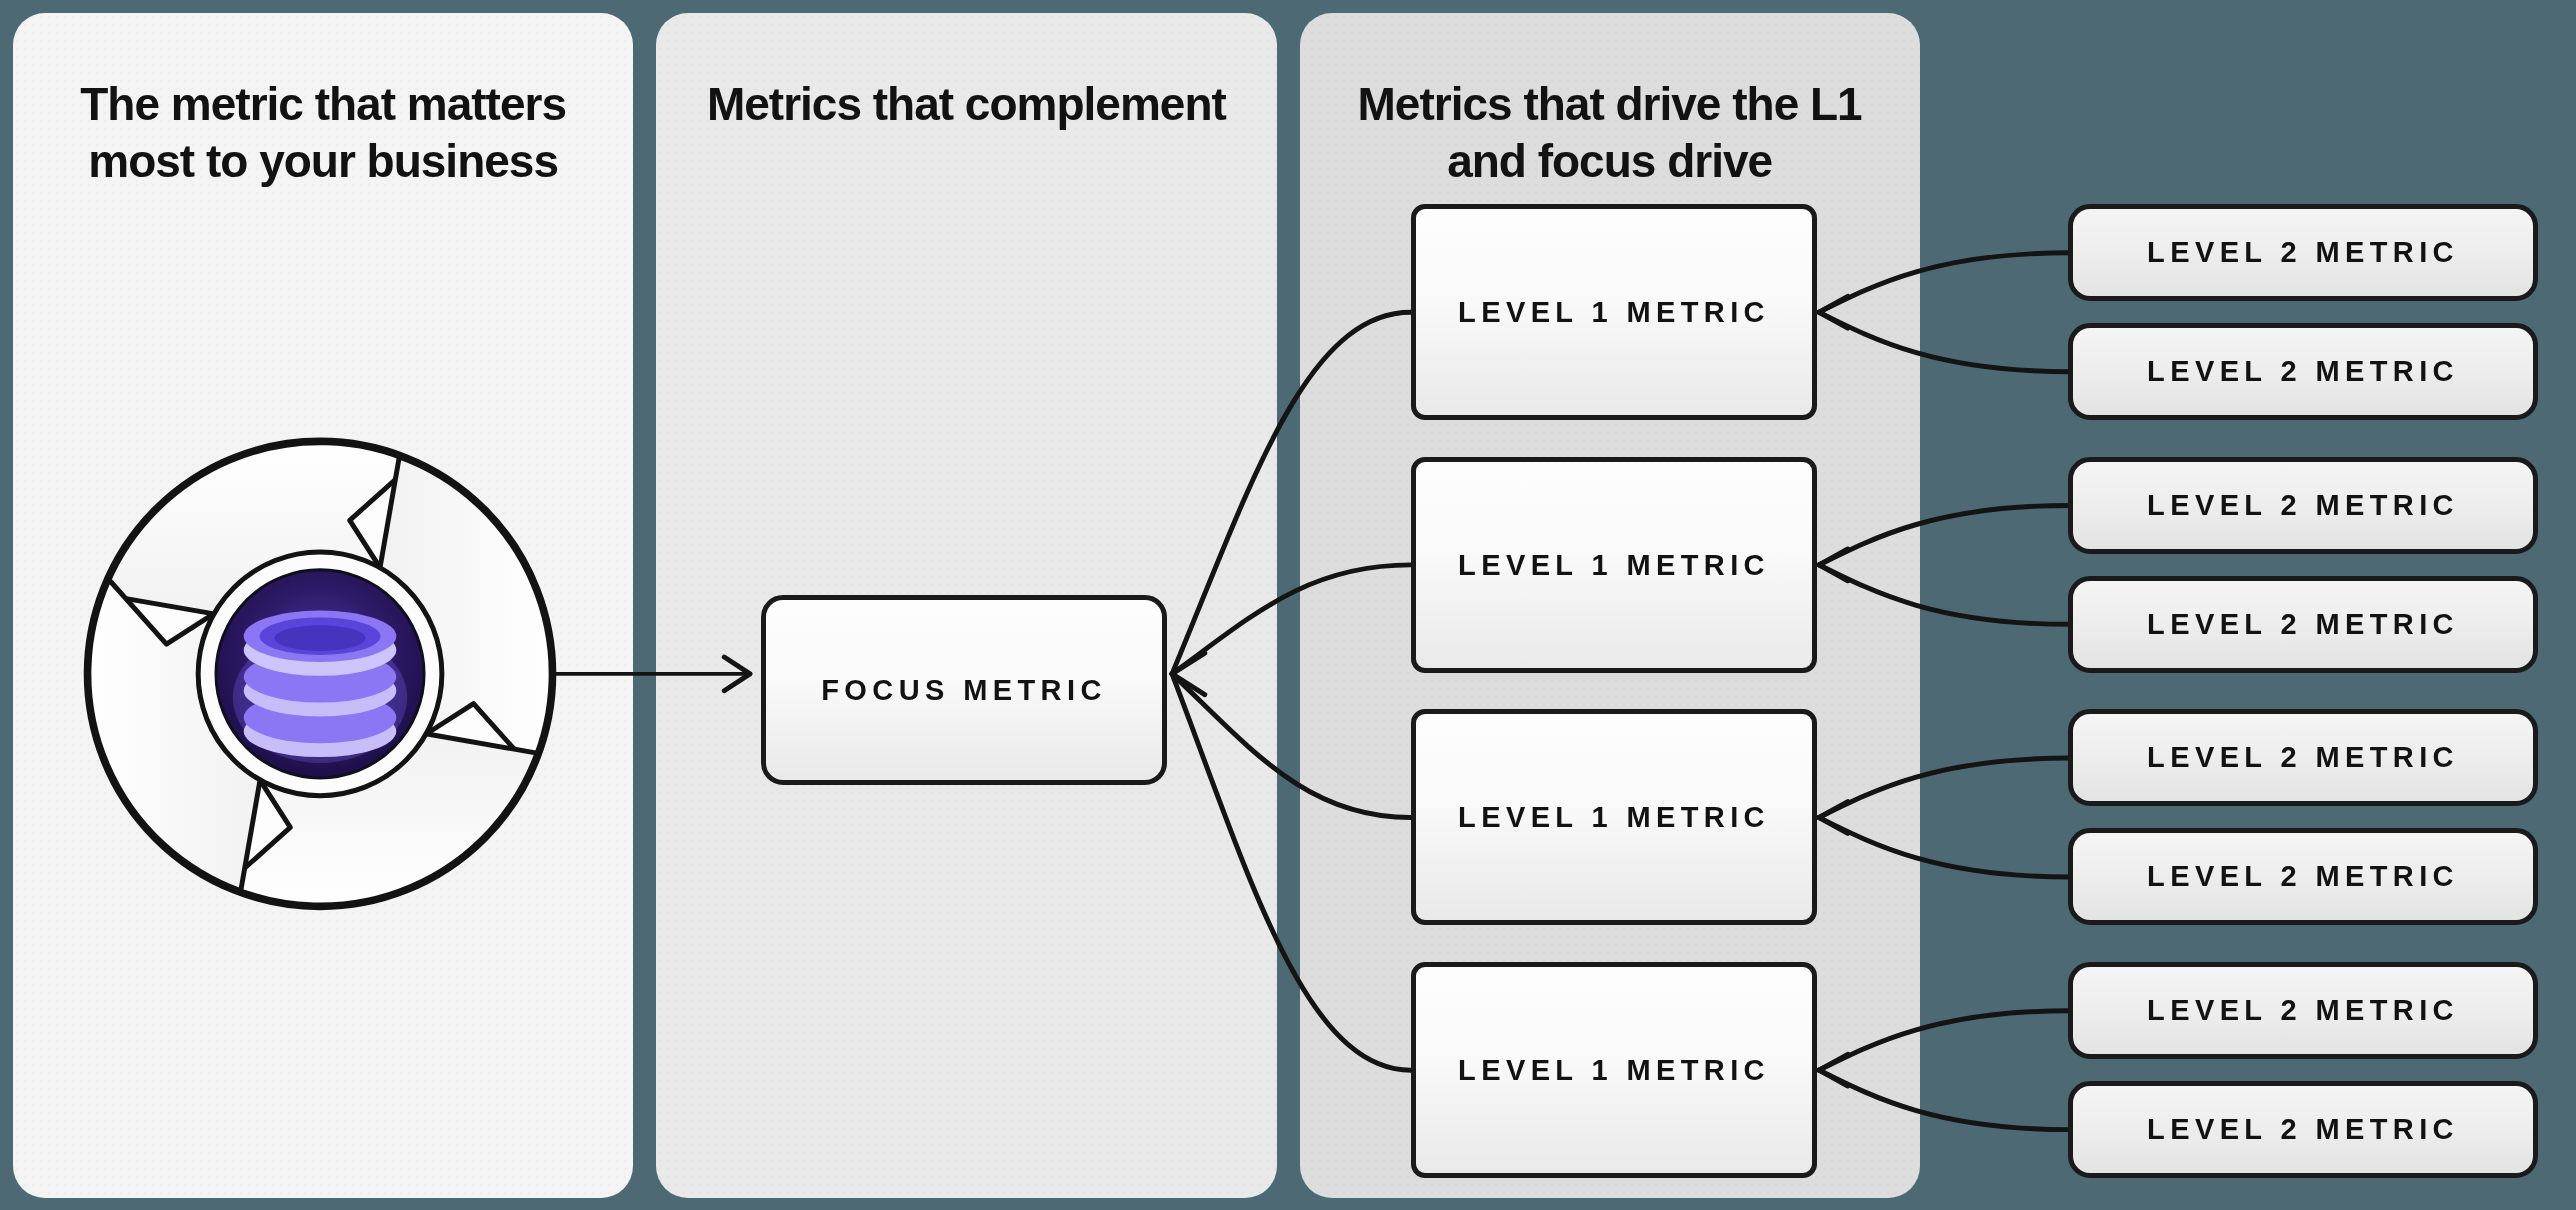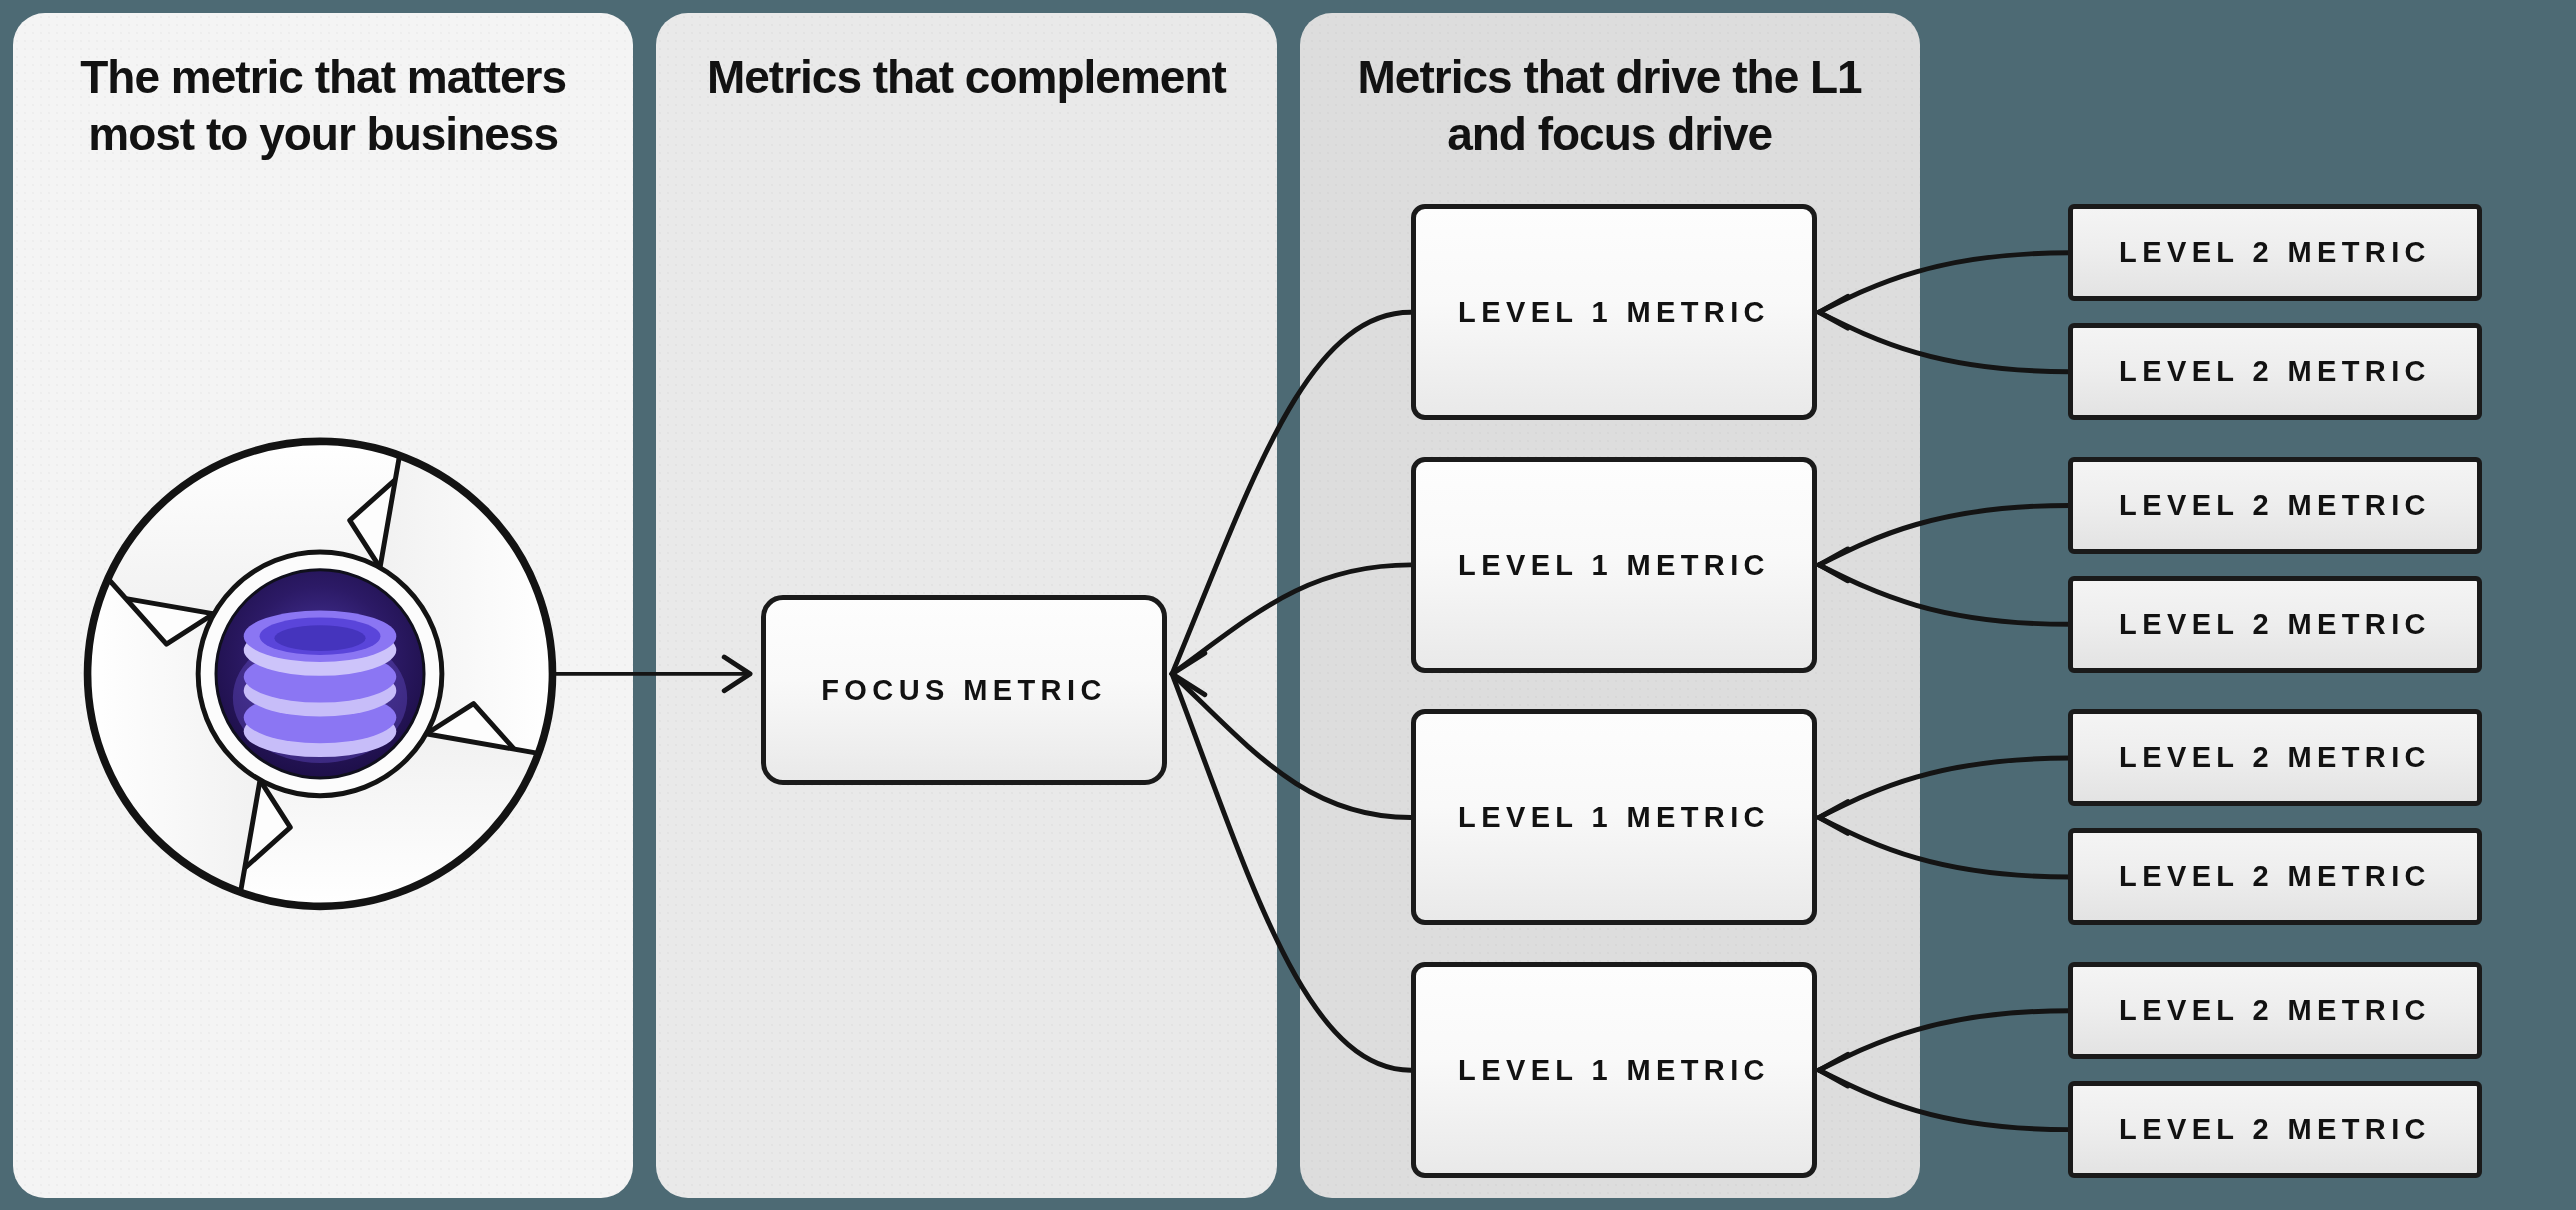--- a/index.html
+++ b/index.html
@@ -21,21 +21,21 @@
     border-radius:32px;
     position:relative;
     background-image:radial-gradient(circle,rgba(110,110,110,0.05) 1.1px,transparent 1.4px);
     background-size:8px 8px;
   }
   .panel.p1{background-color:#f8f8f8;}
   .panel.p2{background-color:#f4f4f4;}
   .panel.p3{background-color:#e9e9e9;}
   .panel.p4{background-color:#dddddd;}
   .panel-title{
-    padding-top:36px;
+    padding-top:63px;
     text-align:center;
     font-weight:700;
     font-size:46px;
     line-height:57px;
     letter-spacing:-1px;
     color:#121212;
   }
   .panel-title.single{padding-top:104px;}
   .overlay{
     position:absolute;left:0;top:0;width:2576px;height:1211px;
@@ -54,21 +54,21 @@
   }
   .box.big{
     width:406px;height:216px;border-radius:14px;left:1411px;
     background:linear-gradient(180deg,#fdfdfd 0%,#f9f9f9 45%,#e9e9e9 100%);
   }
   .box.focus{
     width:406px;height:190px;border-radius:22px;left:761px;top:595px;
     background:linear-gradient(180deg,#fdfdfd 0%,#f9f9f9 45%,#e9e9e9 100%);
   }
   .box.small{
-    width:414px;height:97px;border-radius:6px;left:2068px;
+    width:470px;height:97px;border-radius:22px;left:2068px;
     background:linear-gradient(180deg,#f4f4f4 0%,#eeeeee 45%,#e3e3e3 100%);
   }
   .b-l1-0{top:204px;} .b-l1-1{top:457px;} .b-l1-2{top:709px;} .b-l1-3{top:962px;}
   .b-l2-0{top:204px;} .b-l2-1{top:323px;}
   .b-l2-2{top:457px;} .b-l2-3{top:576px;}
   .b-l2-4{top:709px;} .b-l2-5{top:828px;}
   .b-l2-6{top:962px;} .b-l2-7{top:1081px;}
 </style>
 </head>
 <body>

